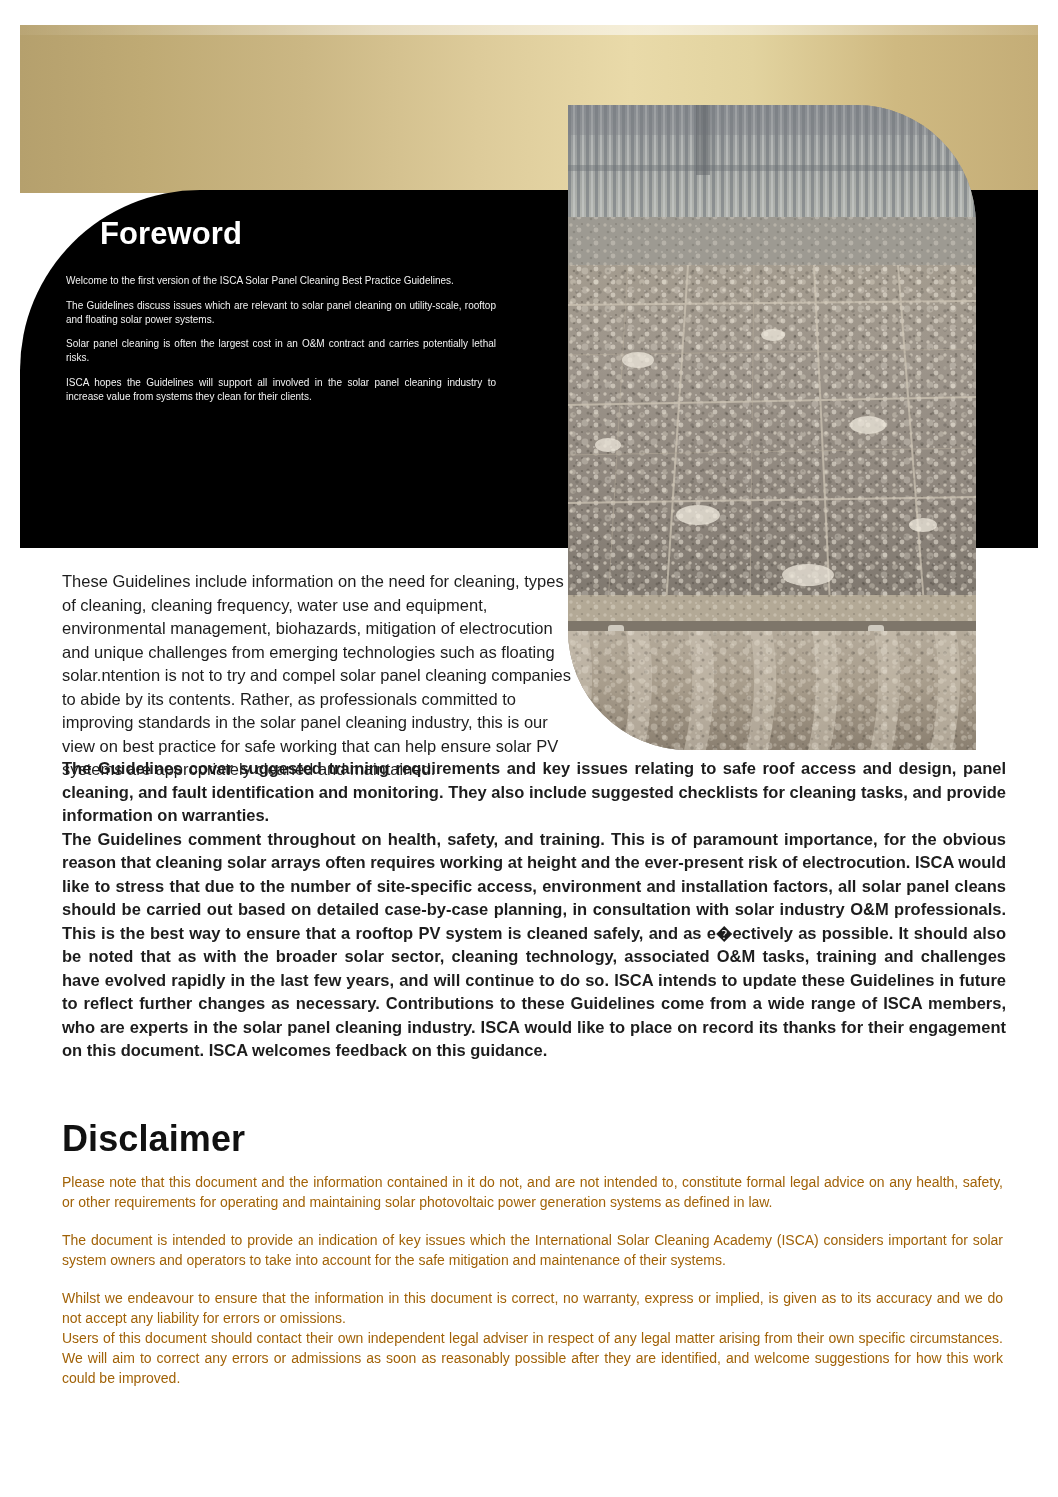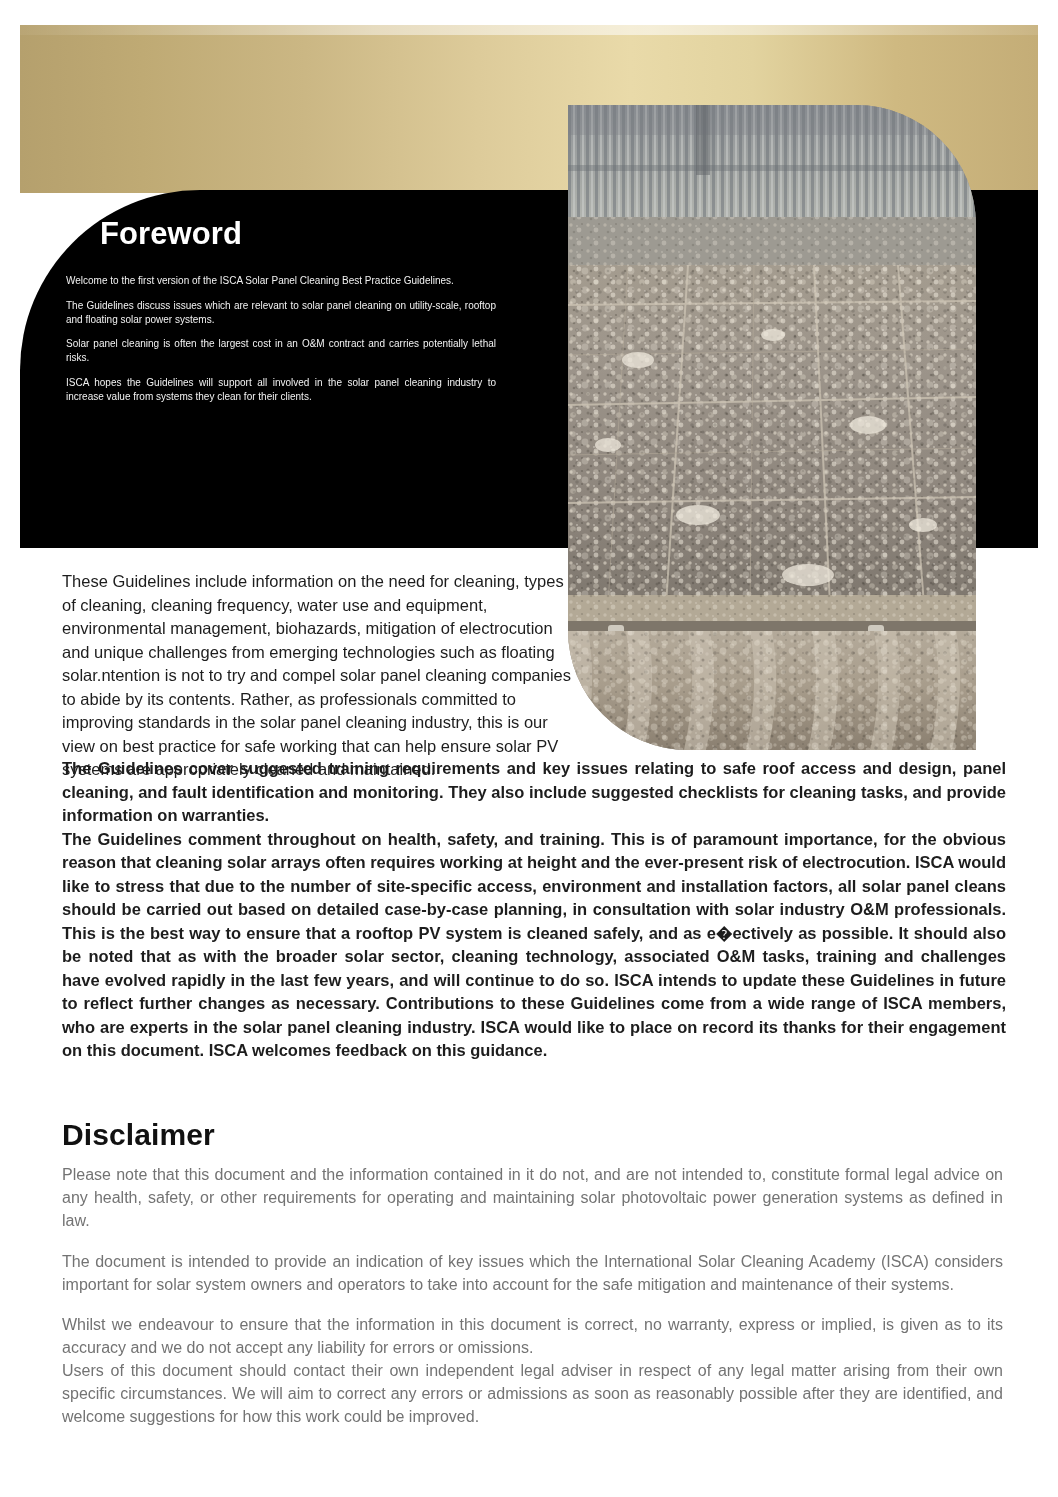--- a/index.html
+++ b/index.html
@@ -143,33 +143,33 @@
 
   
   .disclaimer-block {
     position: absolute;
     left: 62px;
     top: 1118px;
     width: 948px;
     z-index: 2;
   }
   .disclaimer-title {
-    font-size: 30px;
+    font-size: 36px;
     font-weight: bold;
     margin: 0 0 12px 0;
     letter-spacing: 0.1px;
     color: #111111;
   }
   .disclaimer-block p {
-    font-size: 16px;
+    font-size: 14px;
     line-height: 1.43;
     margin: 0 7px 18px 0;
     text-align: justify;
     text-justify: inter-word;
-    color: #737373;
+    color: #a16207;
   }
   .disclaimer-block p.tight { margin-bottom: 0; }
 </style>
 </head>
 <body>
 
 <div class="page">
 
   <div class="gold-band"></div>
 

